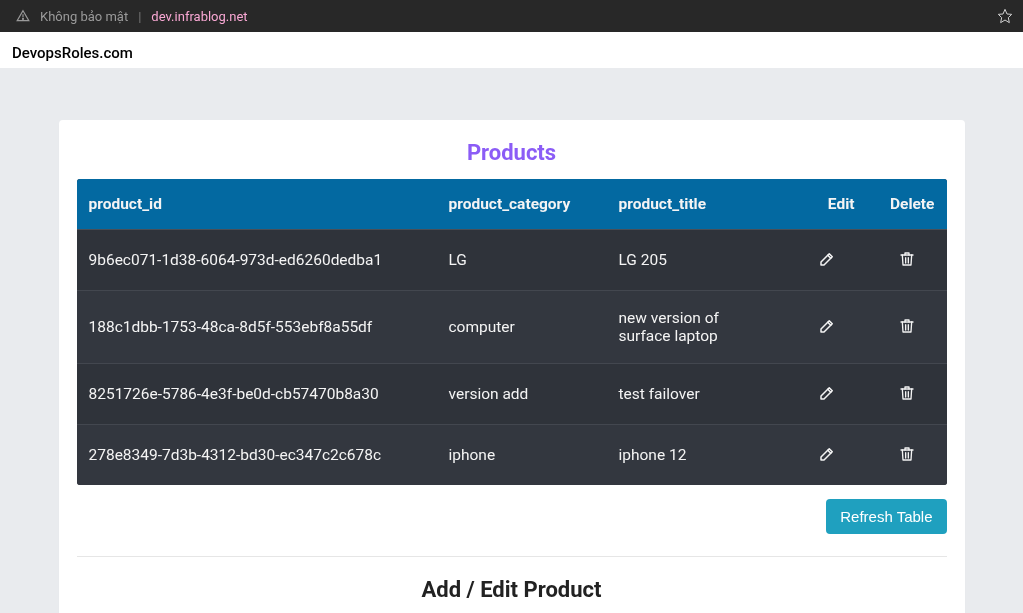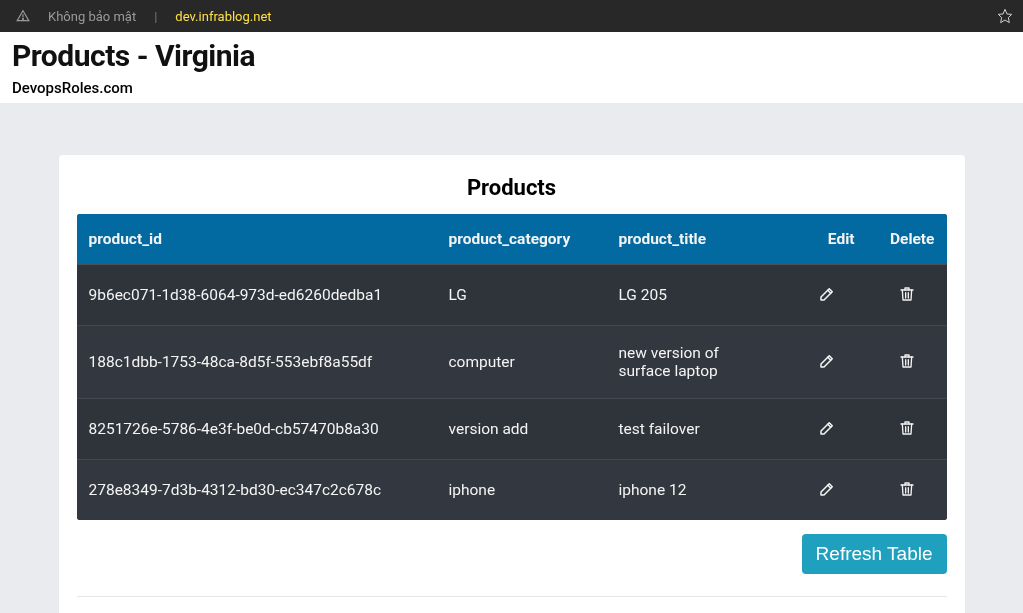--- a/index.html
+++ b/index.html
@@ -11,25 +11,25 @@
     .browser-bar {
       background: #282828;
       color: #d0d0d0;
       height: 32px;
       display: flex;
       align-items: center;
       justify-content: space-between;
       padding: 0 10px 0 16px;
       font-size: 13px;
     }
-    .browser-left { display: flex; align-items: center; gap: 18px; }
+    .browser-left { display: flex; align-items: center; gap: 10px; }
     .warn-icon { display: inline-flex; }
     .sec-label { color: #9a9a9a; }
     .sep { color: #777; }
-    .url-host { color: #fde047; }
+    .url-host { color: #f9a8d4; }
     .star-icon { color: #d0d0d0; display: inline-flex; }
 
     .page-header {
       padding: 6px 0 6px 12px;
     }
     .page-title {
       font-size: 30px;
       font-weight: 700;
       color: #111;
       letter-spacing: -0.5px;
@@ -56,21 +56,21 @@
     .card {
       background: #fff;
       border-radius: 4px;
       padding: 20px 18px 18px 18px;
       box-shadow: 0 1px 1px rgba(0,0,0,0.04);
     }
     .card-title {
       text-align: center;
       font-size: 22px;
       font-weight: 700;
-      color: #000000;
+      color: #8b5cf6;
       margin-bottom: 14px;
     }
     .add-edit-title {
       text-align: center;
       font-size: 22px;
       font-weight: 700;
       color: #222;
       margin-top: 22px;
       border-top: 1px solid #e6e6e6;
       padding-top: 20px;
@@ -117,21 +117,21 @@
       display: flex;
       justify-content: flex-end;
       margin-top: 14px;
     }
     .btn-teal {
       background: #1fa0bf;
       color: #fff;
       border: none;
       border-radius: 4px;
       padding: 9px 14px;
-      font-size: 19px;
+      font-size: 15px;
       cursor: pointer;
     }
     svg { display: block; }
   </style>
 </head>
 <body>
 
 <div class="browser-bar">
   <div class="browser-left">
     <span class="warn-icon">
@@ -146,21 +146,20 @@
     <span class="url-host">dev.infrablog.net</span>
   </div>
   <span class="star-icon">
     <svg width="16" height="16" viewBox="0 0 24 24" fill="none" stroke="#d0d0d0" stroke-width="1.5">
       <polygon points="12,2 15,9 22,9.5 17,14.5 18.5,22 12,18 5.5,22 7,14.5 2,9.5 9,9"></polygon>
     </svg>
   </span>
 </div>
 
 <div class="page-header">
-  <h1 class="page-title">Products - Virginia</h1>
   <a href="#" class="site-link">DevopsRoles.com</a>
 </div>
 
 <div class="gray-wrap">
   <div class="content-inner">
     <div class="card">
       <div class="card-title">Products</div>
 
       <table class="dark">
         <thead>

